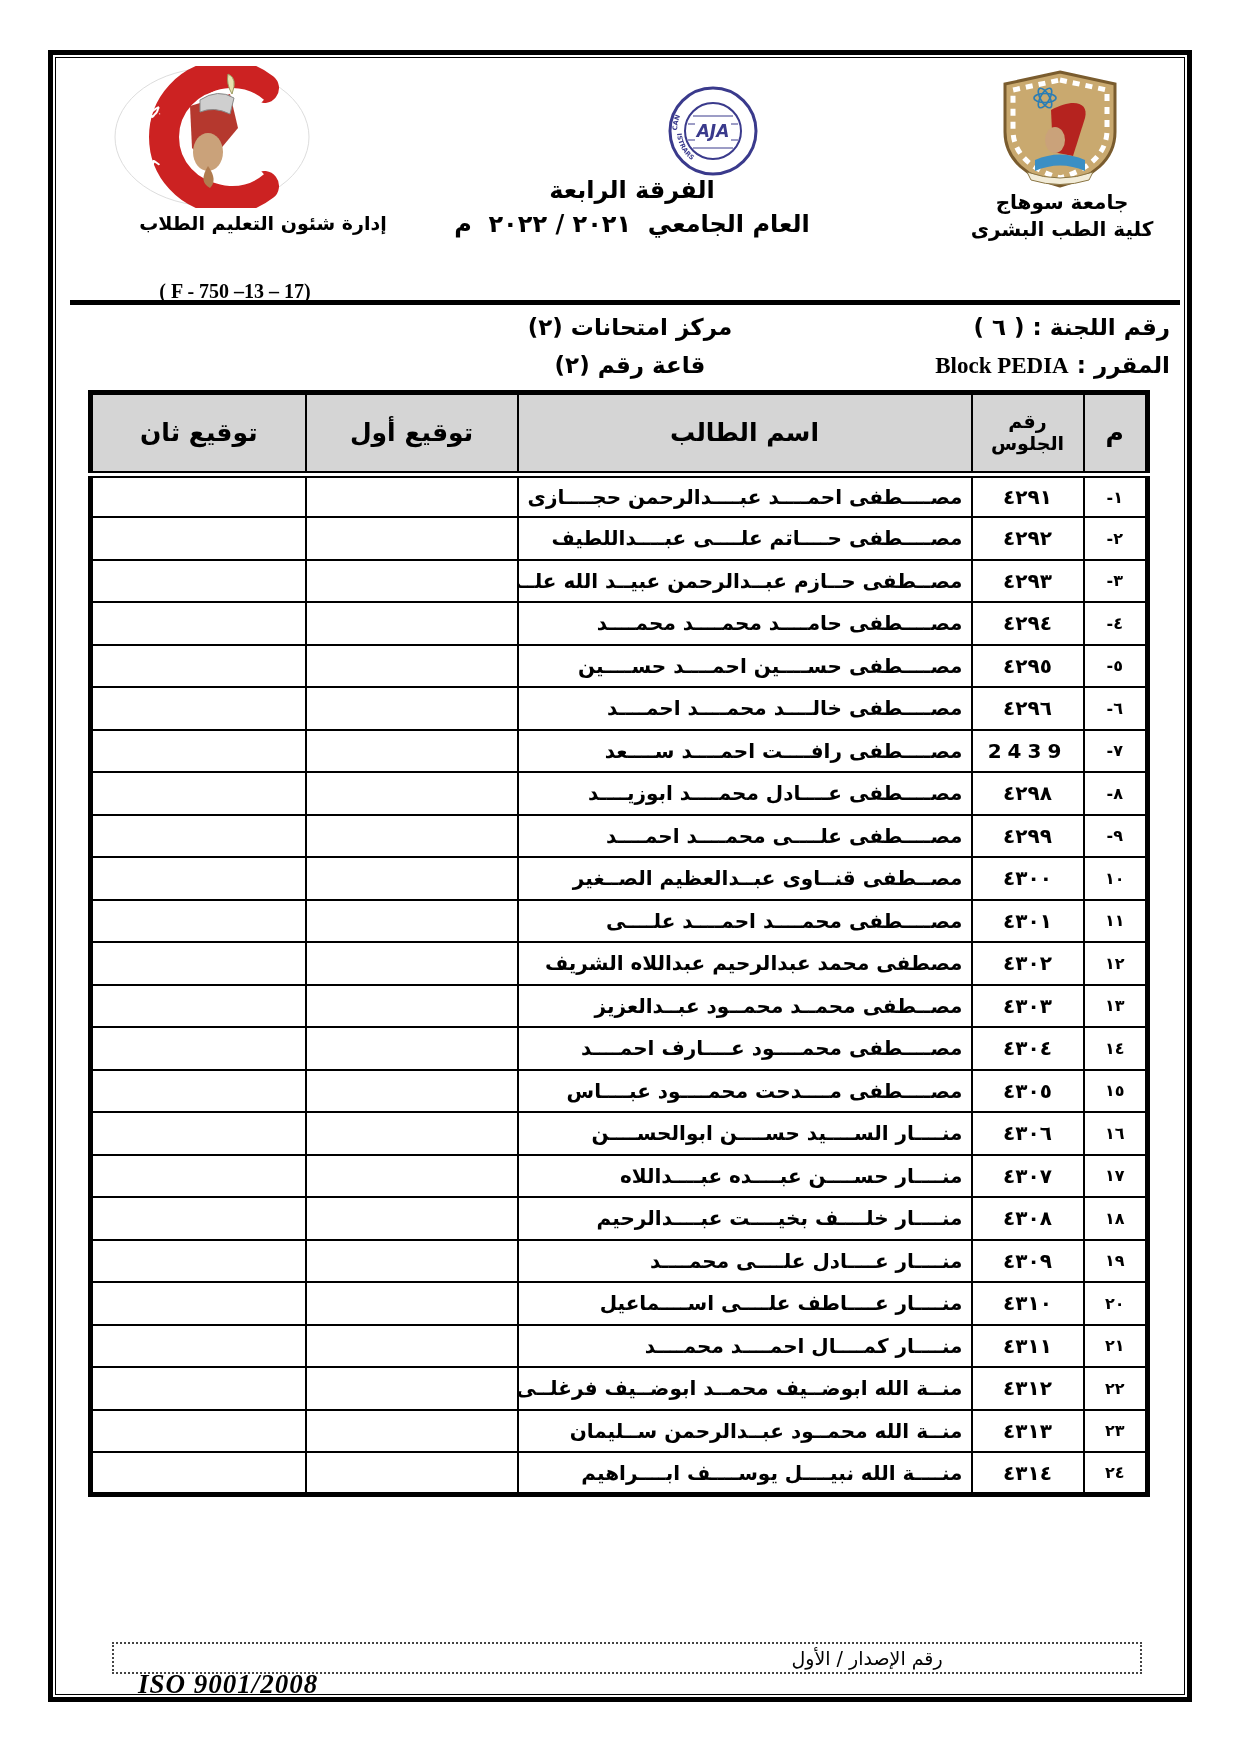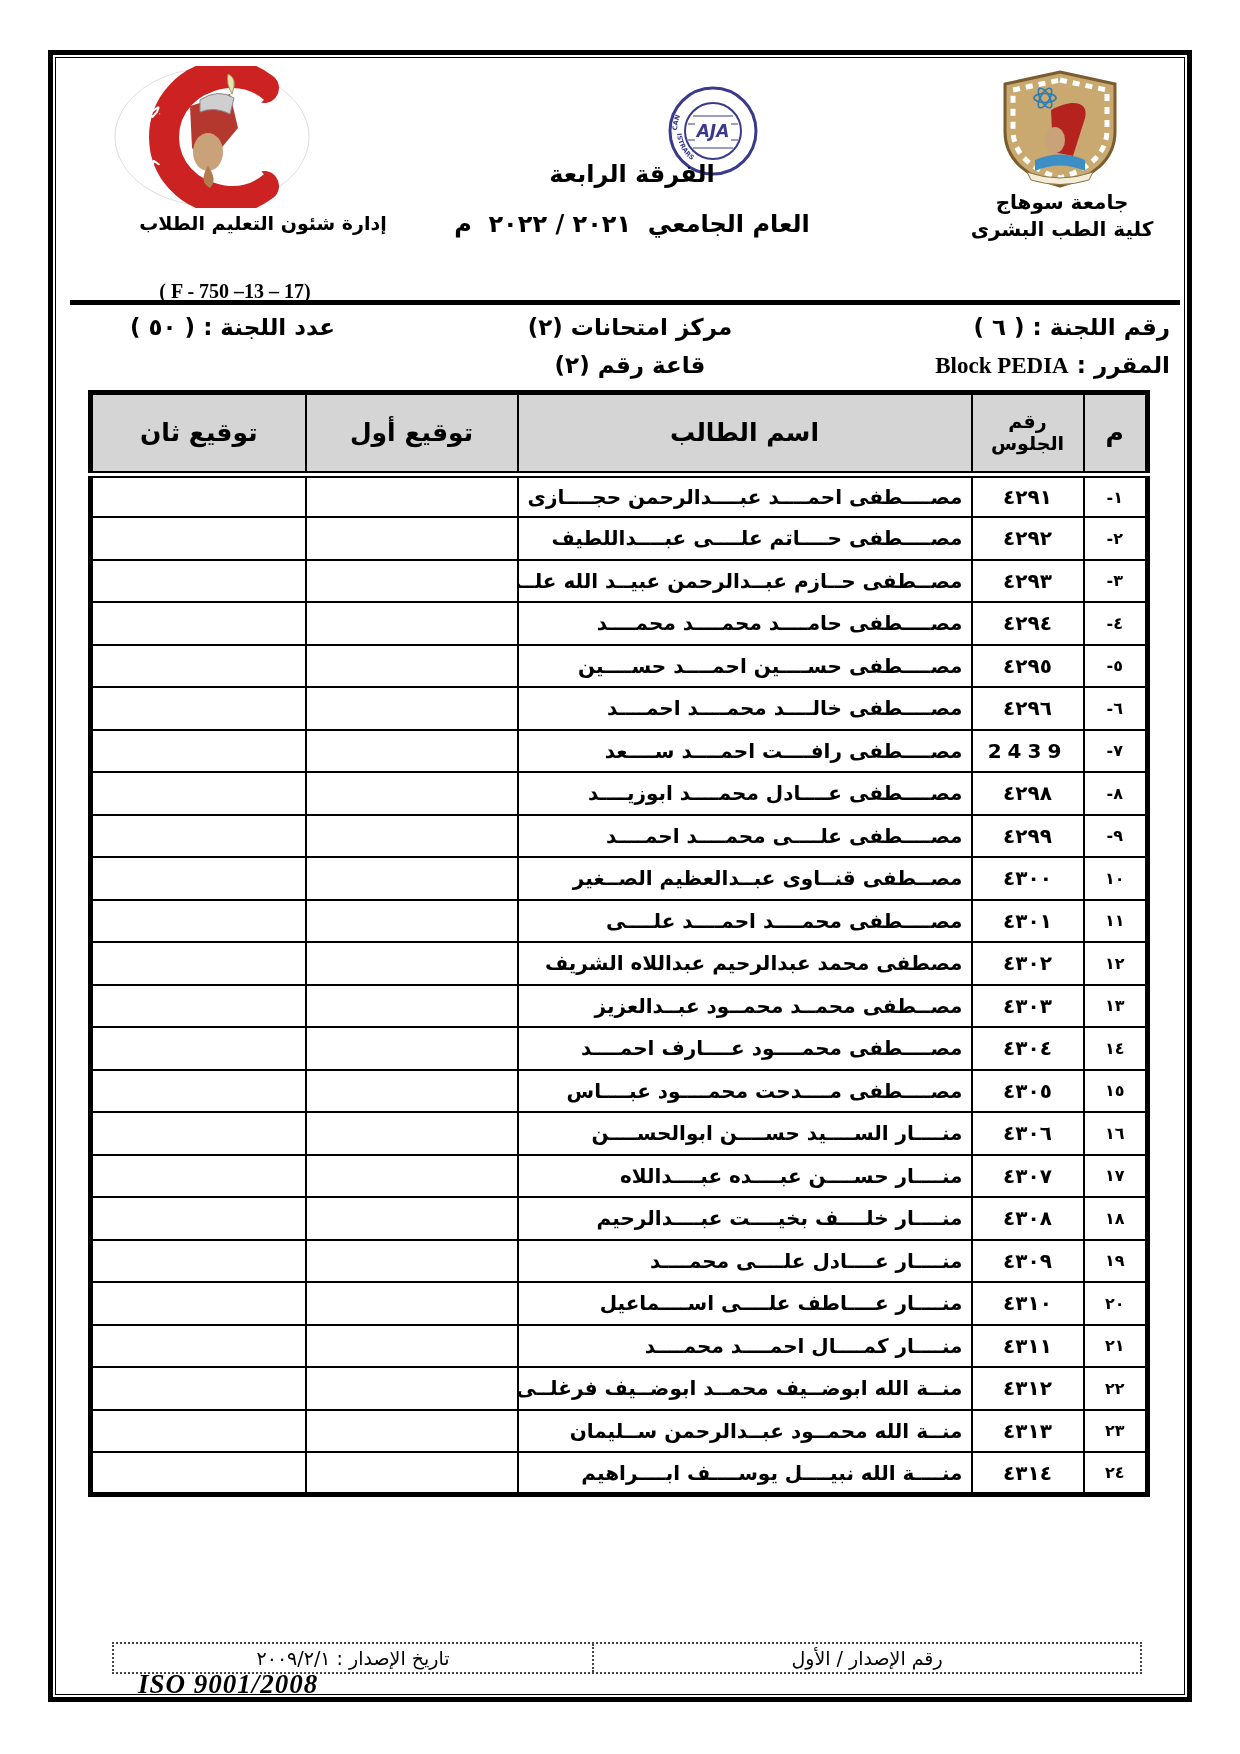--- a/index.html
+++ b/index.html
@@ -103,21 +103,21 @@
         <ellipse cx="52" cy="30" rx="11" ry="4.5" transform="rotate(60 52 30)"></ellipse>
         <ellipse cx="52" cy="30" rx="11" ry="4.5" transform="rotate(120 52 30)"></ellipse>
       </g>
       <path d="M58 42 C80 30 96 34 92 50 L80 88 L60 84 Z" fill="#b5231f"></path>
       <ellipse cx="62" cy="72" rx="10" ry="13" fill="#caa27a"></ellipse>
       <path d="M42 92 q25 -11 50 0 l0 11 q-25 -11 -50 0 z" fill="#3b8fc4"></path>
       <path d="M34 104 q33 12 66 0 l-4 8 q-29 9 -58 0 z" fill="#f2ecd8" stroke="#8a7544" stroke-width="1"></path>
     </svg>
   </div>
 
-  <div class="abs center title-line" style="left:430px;top:160px;width:404px;">الفرقة الرابعة</div>
+  <div class="abs center title-line" style="left:430px;top:176px;width:404px;">الفرقة الرابعة</div>
 
   <div class="abs center title-line numseq" style="left:430px;top:210px;width:404px;">
     <span>العام الجامعي</span>
     <span> </span>
     <span>٢٠٢١</span>
     <span>/</span>
     <span>٢٠٢٢</span>
     <span> </span>
     <span>م</span>
   </div>
@@ -125,21 +125,20 @@
   <div class="abs center org-line" style="left:950px;top:190px;width:224px;">جامعة سوهاج</div>
   <div class="abs center org-line" style="left:950px;top:217px;width:224px;">كلية الطب البشرى</div>
 
   <div class="abs center dept-line" style="left:118px;top:212px;width:290px;">إدارة شئون التعليم الطلاب</div>
   <div class="abs center form-code" style="left:110px;top:240px;width:250px;margin-top:40px;">( F - 750 –13 – 17)</div>
 
   <div class="abs rule" style="left:70px;top:300px;width:1110px;"></div>
 
   <div class="abs info-line" style="right:70px;top:314px;">رقم اللجنة : ( ٦ )</div>
   <div class="abs info-line center" style="left:480px;top:314px;width:300px;">مركز امتحانات (٢)</div>
-  <div class="abs info-line" style="left:130px;top:314px;width:402px;text-align:left;">عدد اللجنة : ( ٥٠ )</div>
 
   <div class="abs info-line" style="right:70px;top:352px;">
     <span>المقرر :</span>
     <span class="latin-serif">Block PEDIA</span>
   </div>
   <div class="abs info-line center" style="left:480px;top:352px;width:300px;">قاعة رقم (٢)</div>
 
   <div class="abs" style="left:88px;top:390px;">
     <table class="students">
       <colgroup>
@@ -326,17 +325,16 @@
             <td class="c-name">منــــة الله نبيــــل يوســــف ابــــراهيم</td>
             <td class="c-sign"></td>
             <td class="c-sign"></td>
           </tr>
         </tbody>
     </table>
   </div>
 
   <div class="abs footer-box" style="left:112px;top:1642px;width:1026px;height:28px;">
     <div class="footer-cell" style="width:546px;">رقم الإصدار / الأول</div>
-    <div class="footer-cell" style="width:478px;">تاريخ الإصدار : ٢٠٠٩/٢/١</div>
   </div>
   <div class="abs iso-text" style="left:138px;top:1669px;">ISO 9001/2008</div>
 
 </div>
 
 </body></html>

